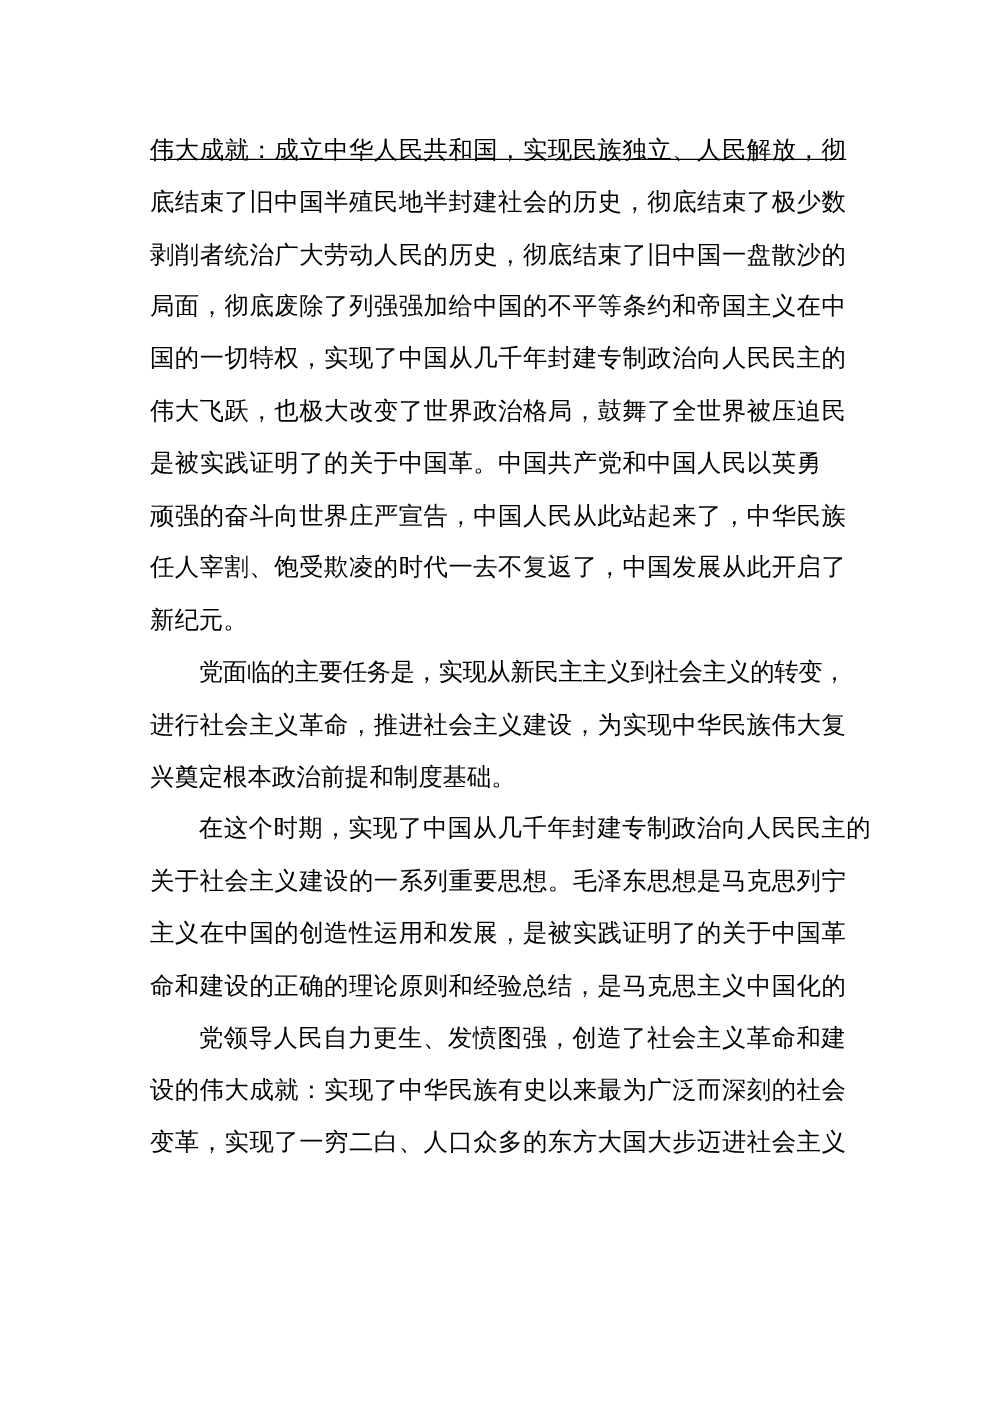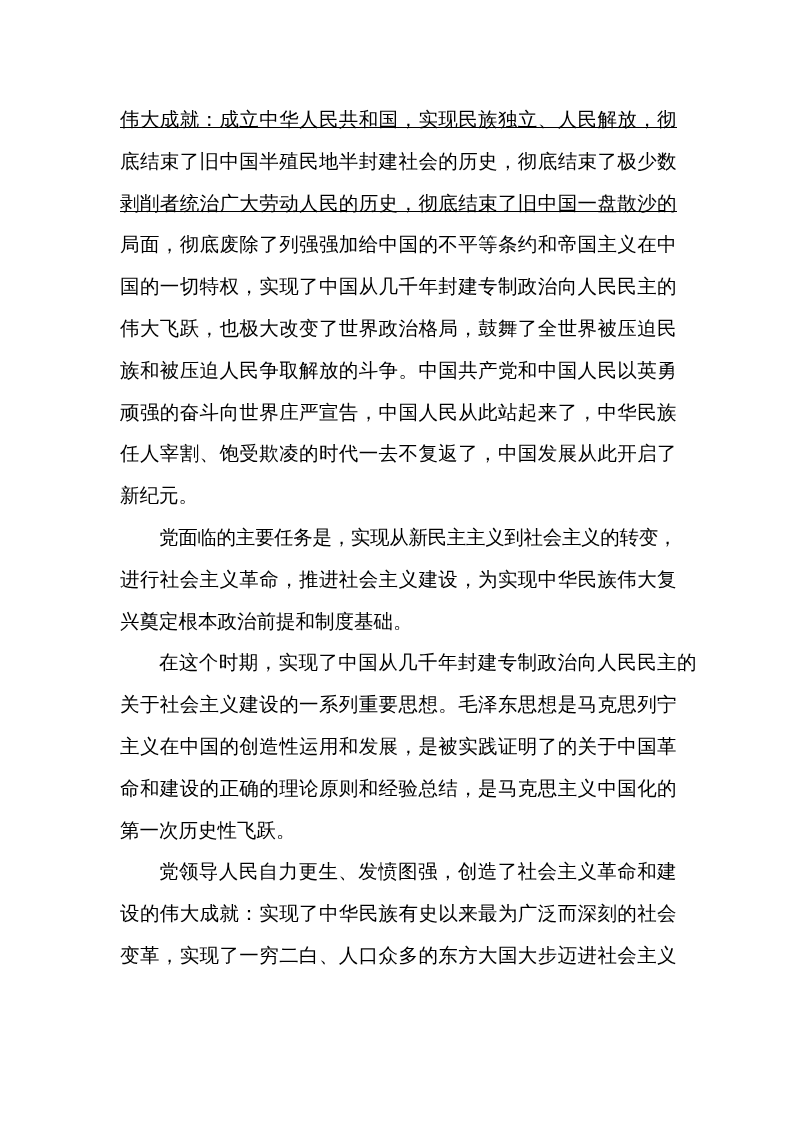--- a/index.html
+++ b/index.html
@@ -36,33 +36,32 @@
     letter-spacing: -0.5px;
   }
 </style>
 </head>
 <body>
 
 <div class="page">
   <div class="doc-content" id="doc-content">
       <div class="line"><span style="letter-spacing: 0.392857px; text-decoration: underline;">伟大成就：成立中华人民共和国，实现民族独立、人民解放，彻</span></div>
       <div class="line"><span style="letter-spacing: 0.392857px;">底结束了旧中国半殖民地半封建社会的历史，彻底结束了极少数</span></div>
-      <div class="line"><span style="letter-spacing: 0.392857px; text-decoration: underline;">剥削者统治广大劳动人民的历史，彻底结束了旧中国一盘散沙的</span></div>
+      <div class="line"><span style="letter-spacing: 0.392857px;">剥削者统治广大劳动人民的历史，彻底结束了旧中国一盘散沙的</span></div>
       <div class="line"><span style="letter-spacing: 0.392857px;">局面，彻底废除了列强强加给中国的不平等条约和帝国主义在中</span></div>
       <div class="line"><span style="letter-spacing: 0.392857px;">国的一切特权，实现了中国从几千年封建专制政治向人民民主的</span></div>
       <div class="line"><span style="letter-spacing: 0.392857px;">伟大飞跃，也极大改变了世界政治格局，鼓舞了全世界被压迫民</span></div>
-      <div class="line"><span style="letter-spacing: 0.392857px;">族和被压迫人民争取解放的斗争。中国共产党和中国人民以英勇</span></div>
+      <div class="line"><span style="letter-spacing: 0.392857px;">是被实践证明了的关于中国革。中国共产党和中国人民以英勇</span></div>
       <div class="line"><span style="letter-spacing: 0.392857px; margin-top: 18px;">顽强的奋斗向世界庄严宣告，中国人民从此站起来了，中华民族</span></div>
       <div class="line"><span style="letter-spacing: 0.392857px;">任人宰割、饱受欺凌的时代一去不复返了，中国发展从此开启了</span></div>
       <div class="line"><span>新纪元。</span></div>
       <div class="line" style="padding-left: 39px;"><span style="letter-spacing: -0.314815px; font-family: Liberation Mono, monospace;">党面临的主要任务是，实现从新民主主义到社会主义的转变，</span></div>
       <div class="line"><span style="letter-spacing: 0.392857px;">进行社会主义革命，推进社会主义建设，为实现中华民族伟大复</span></div>
       <div class="line"><span>兴奠定根本政治前提和制度基础。</span></div>
       <div class="line" style="padding-left: 39px;"><span style="letter-spacing: 0.423077px;">在这个时期，实现了中国从几千年封建专制政治向人民民主的</span></div>
       <div class="line"><span style="letter-spacing: 0.392857px;">关于社会主义建设的一系列重要思想。毛泽东思想是马克思列宁</span></div>
       <div class="line"><span style="letter-spacing: 0.392857px;">主义在中国的创造性运用和发展，是被实践证明了的关于中国革</span></div>
       <div class="line"><span style="letter-spacing: 0.392857px;">命和建设的正确的理论原则和经验总结，是马克思主义中国化的</span></div>
-      <div class="line"><span>第一次历史性飞跃。</span></div>
       <div class="line" style="padding-left: 39px;"><span style="letter-spacing: 0.423077px;">党领导人民自力更生、发愤图强，创造了社会主义革命和建</span></div>
       <div class="line"><span style="letter-spacing: 0.392857px;">设的伟大成就：实现了中华民族有史以来最为广泛而深刻的社会</span></div>
       <div class="line"><span style="letter-spacing: 0.392857px;">变革，实现了一穷二白、人口众多的东方大国大步迈进社会主义</span></div>
     </div>
 </div>
 
 </body></html>

